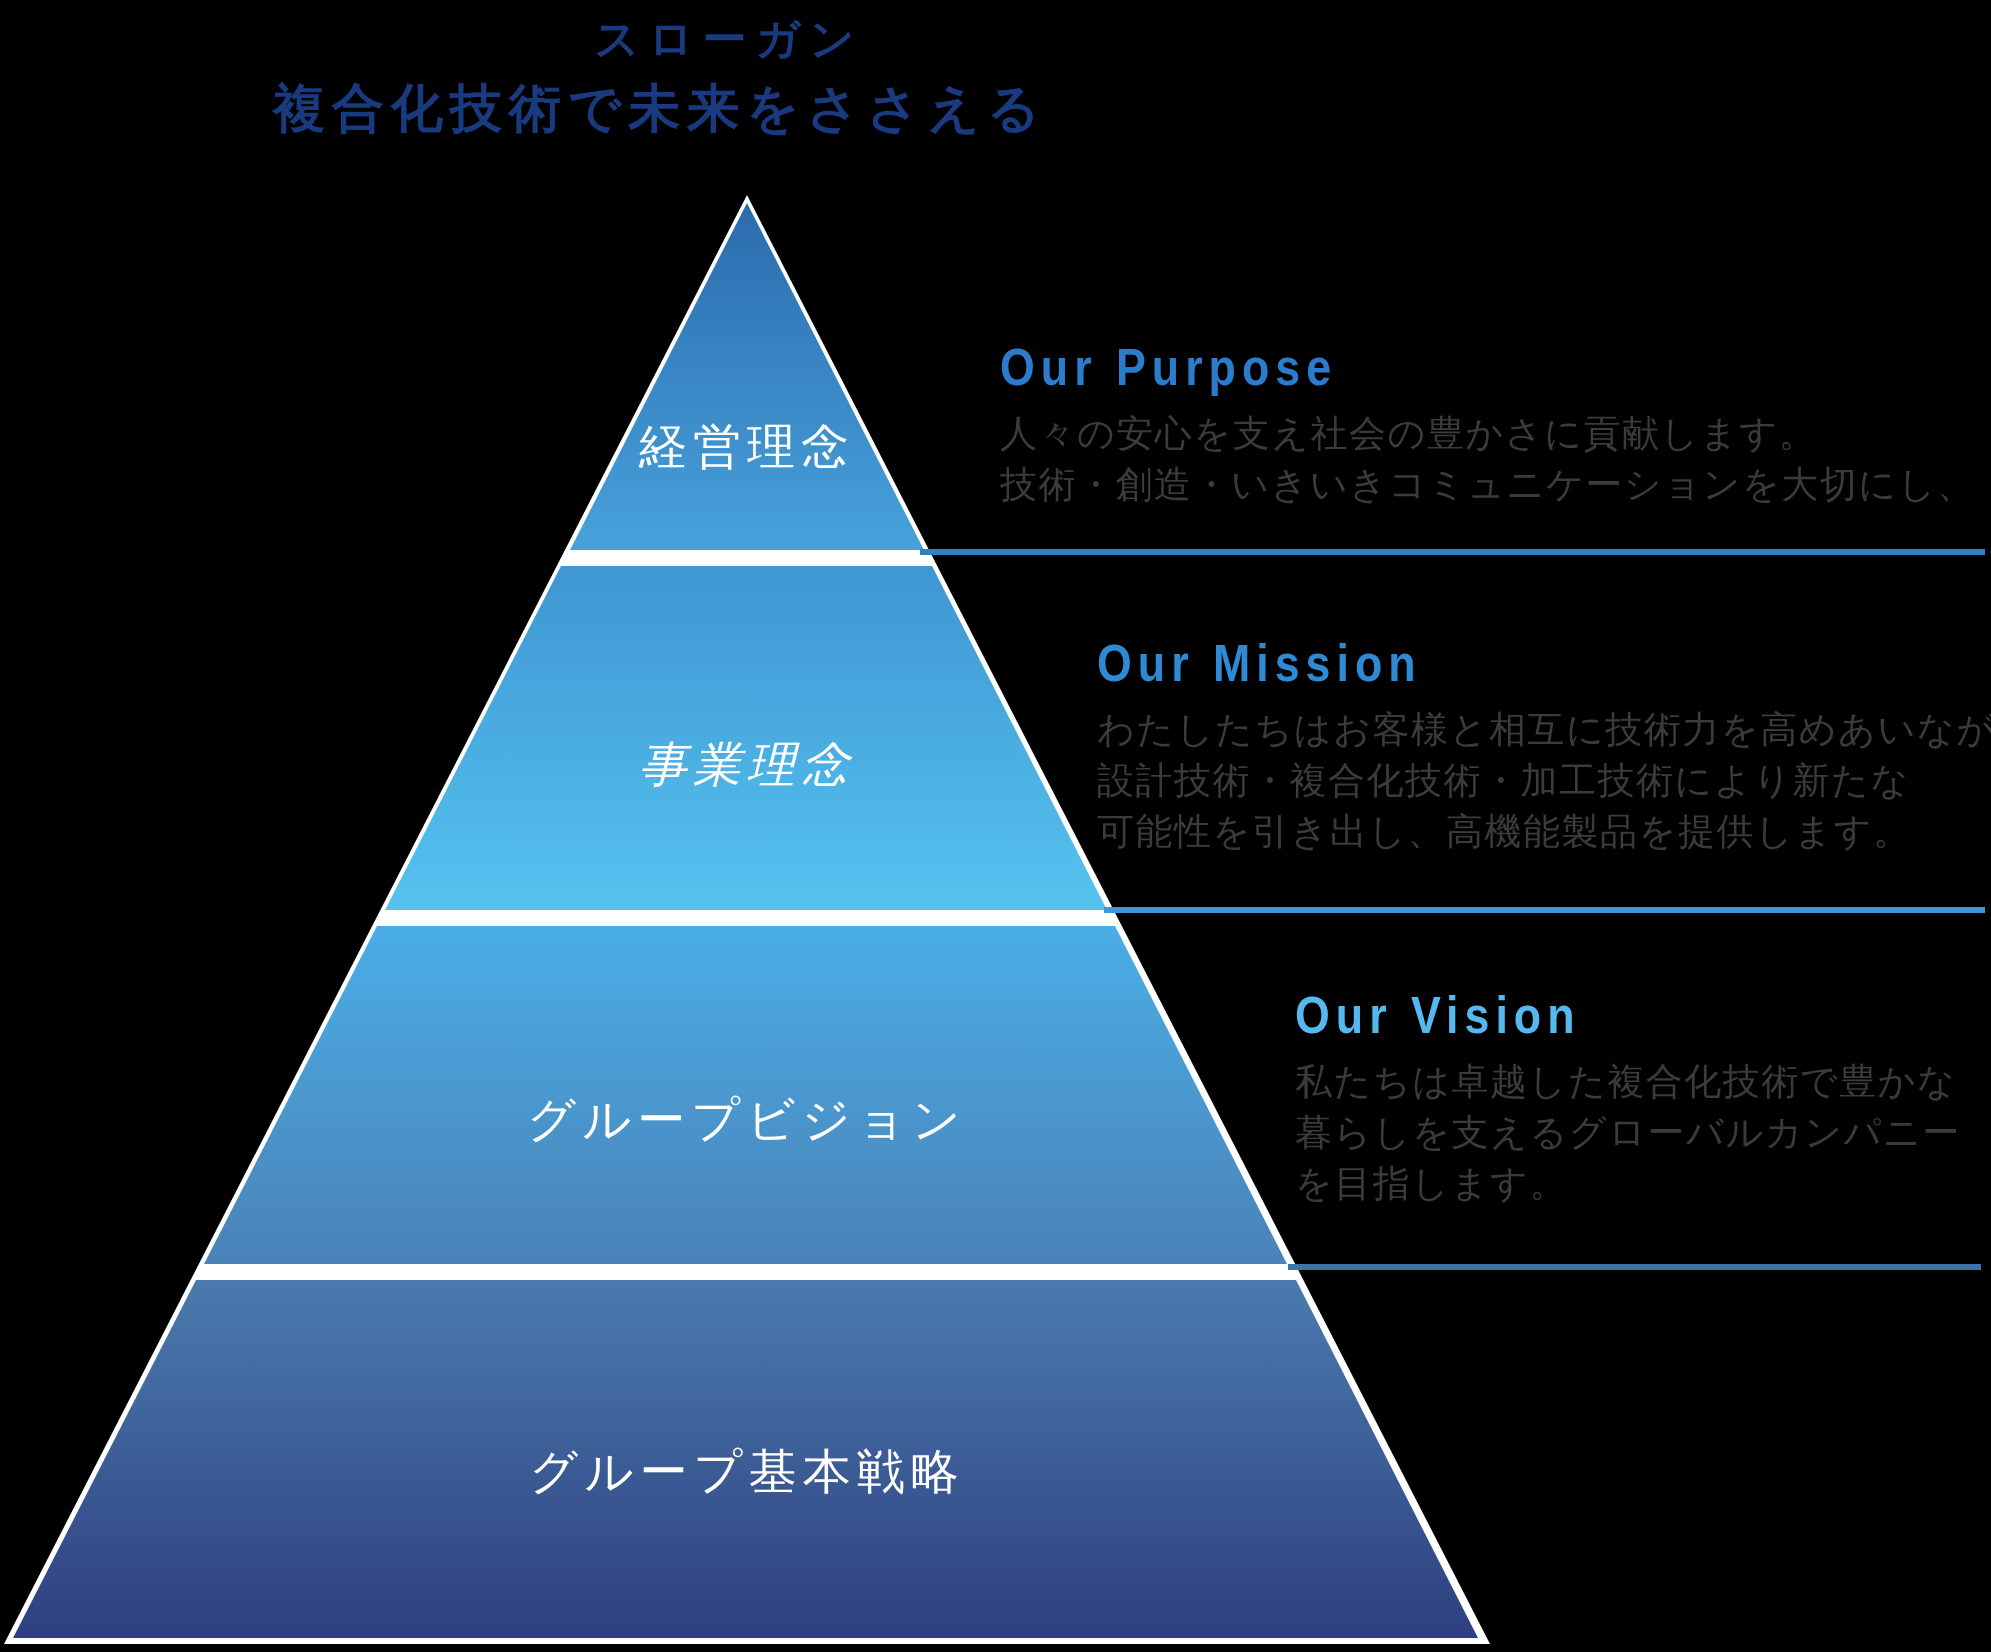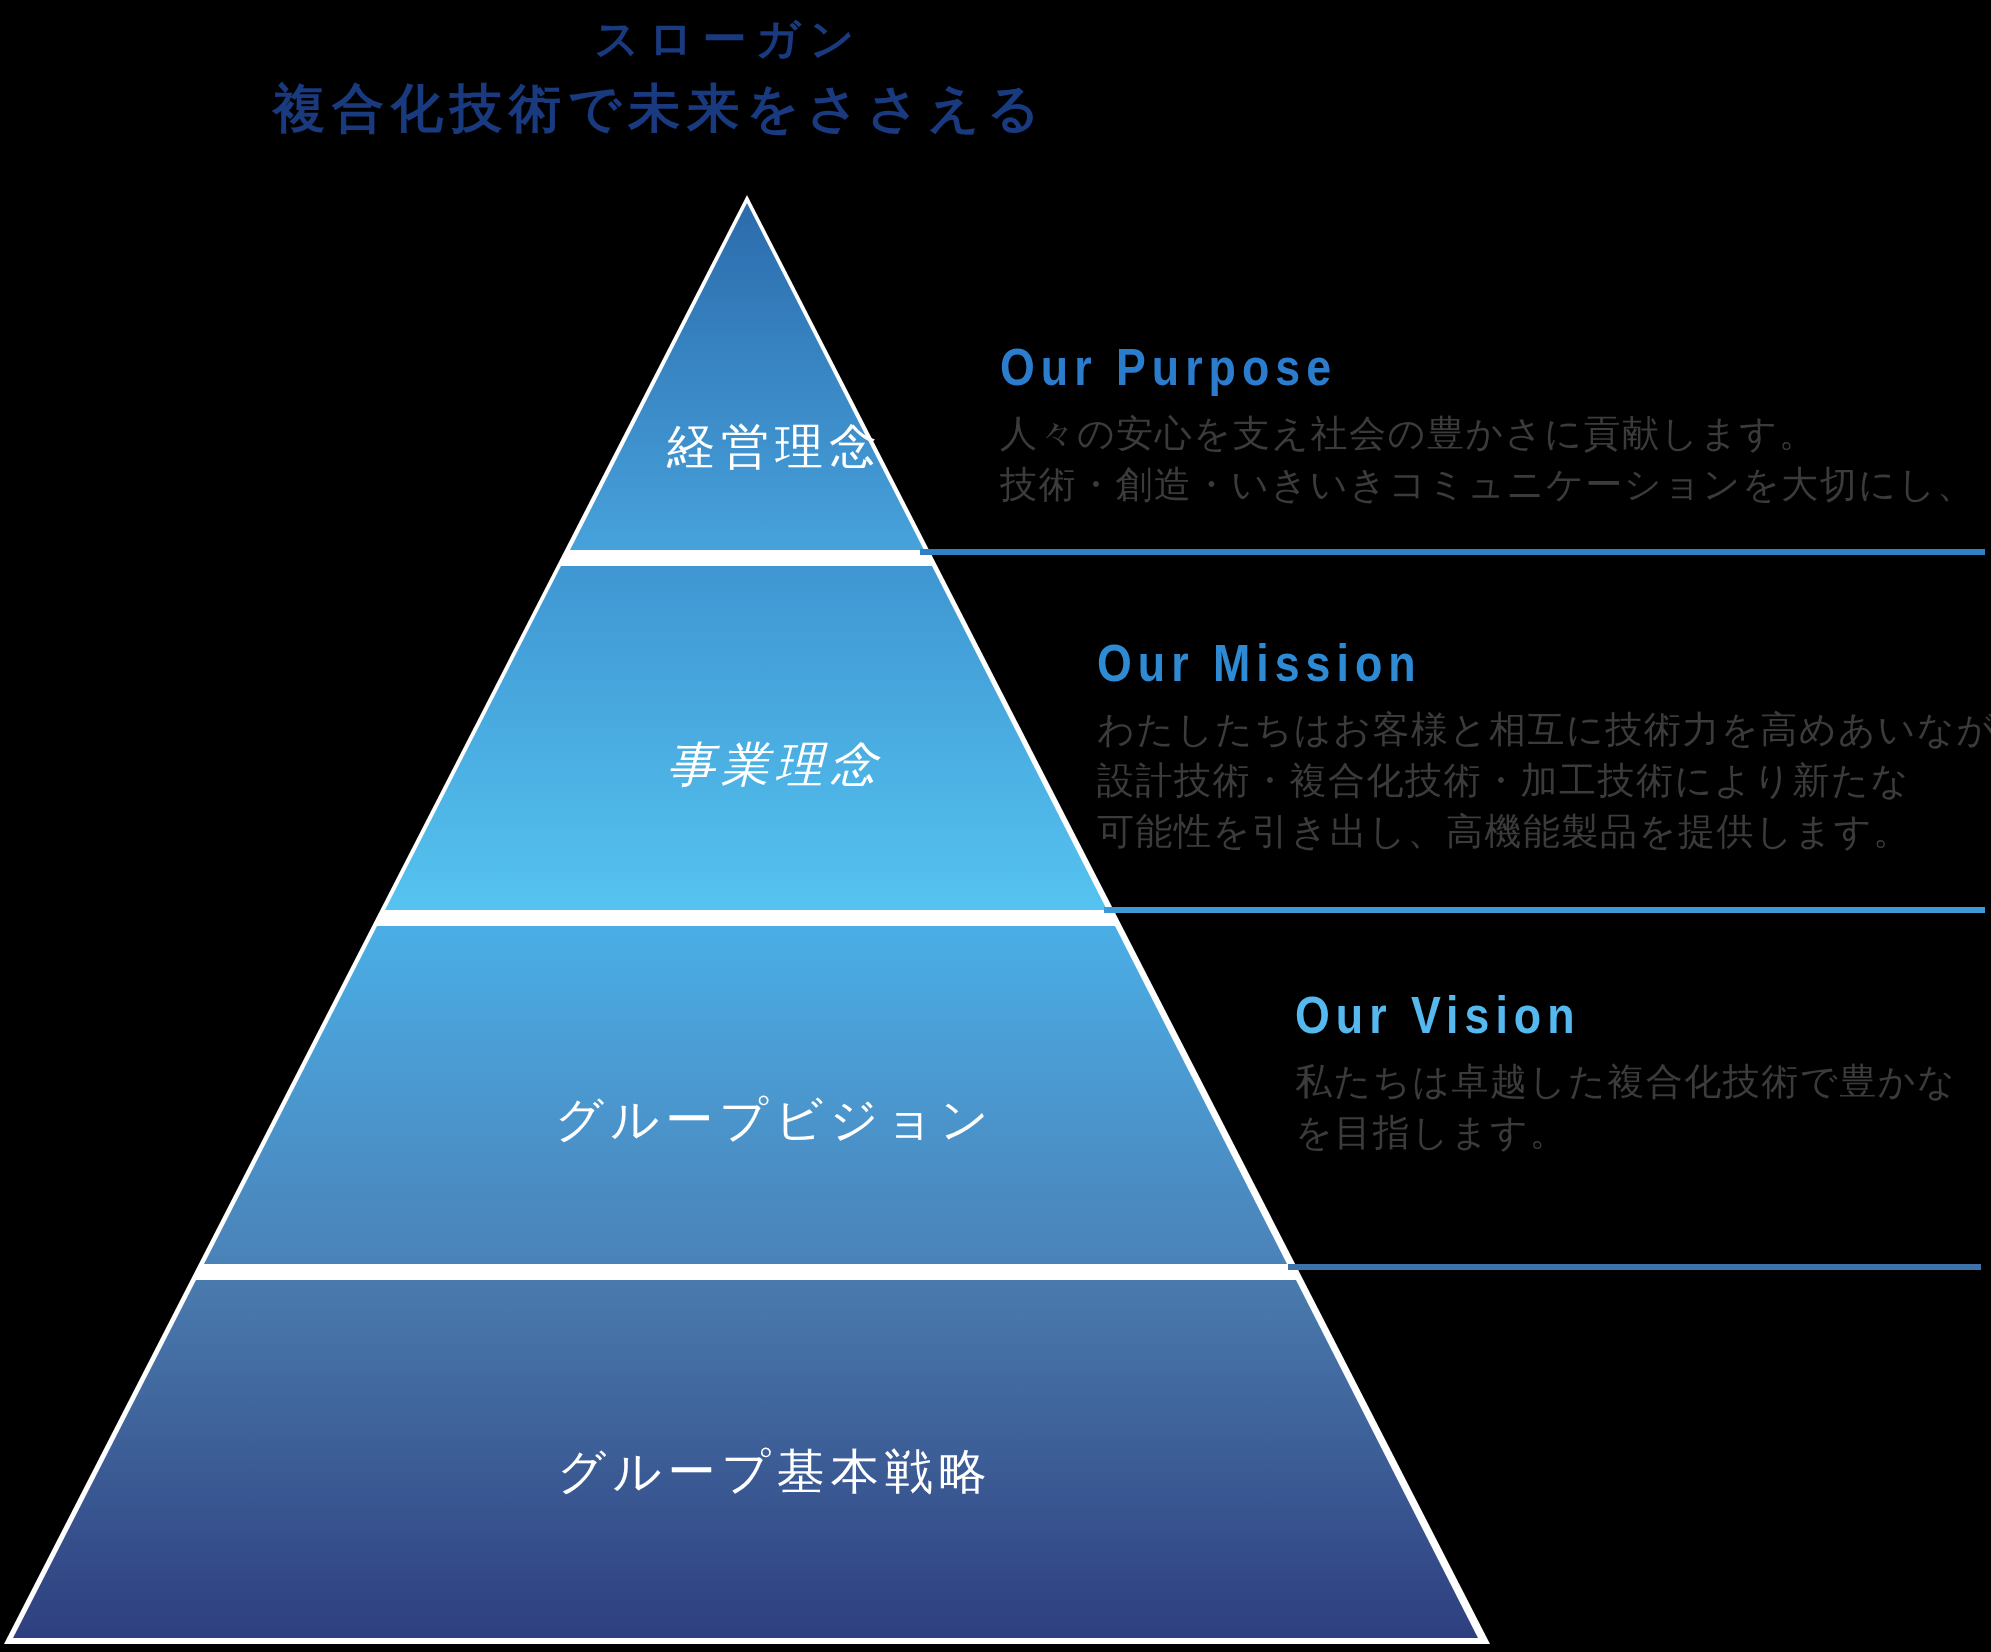--- a/index.html
+++ b/index.html
@@ -25,21 +25,20 @@
     white-space:nowrap;
   }
   
   .pyramid-svg{position:absolute;left:0;top:0;}
   .layer-label{
     position:absolute;left:0;width:1494px;
     text-align:center;
     color:var(--label-color,#fff);
     font-size:48px;line-height:48px;letter-spacing:6px;font-weight:400;
     white-space:nowrap;
-    padding-left:28px;
   }
   .label-0{top:423px;}
   .label-1{top:741px;font-style:italic;}
   .label-2{top:1096px;}
   .label-3{top:1448px;}
   
   .divider{position:absolute;height:6px;}
   .divider-0{left:920px;top:549px;width:1065px;}
   .divider-1{left:1104px;top:907px;width:881px;}
   .divider-2{left:1288px;top:1264px;width:693px;}
@@ -120,17 +119,18 @@
       <div>わたしたちはお客様と相互に技術力を高めあいながら、</div>
       <div>設計技術・複合化技術・加工技術により新たな</div>
       <div>可能性を引き出し、高機能製品を提供します。</div>
     </div>
   </div>
 
   <div class="annotation ann-vision">
     <div class="ann-heading" style="color: rgb(85, 184, 238);">Our Vision</div>
     <div class="ann-body">
       <div>私たちは卓越した複合化技術で豊かな</div>
+      <div>暮らしを支えるグローバルカンパニー</div>
       <div>を目指します。</div>
     </div>
   </div>
 
 </div>
 
 </body></html>

